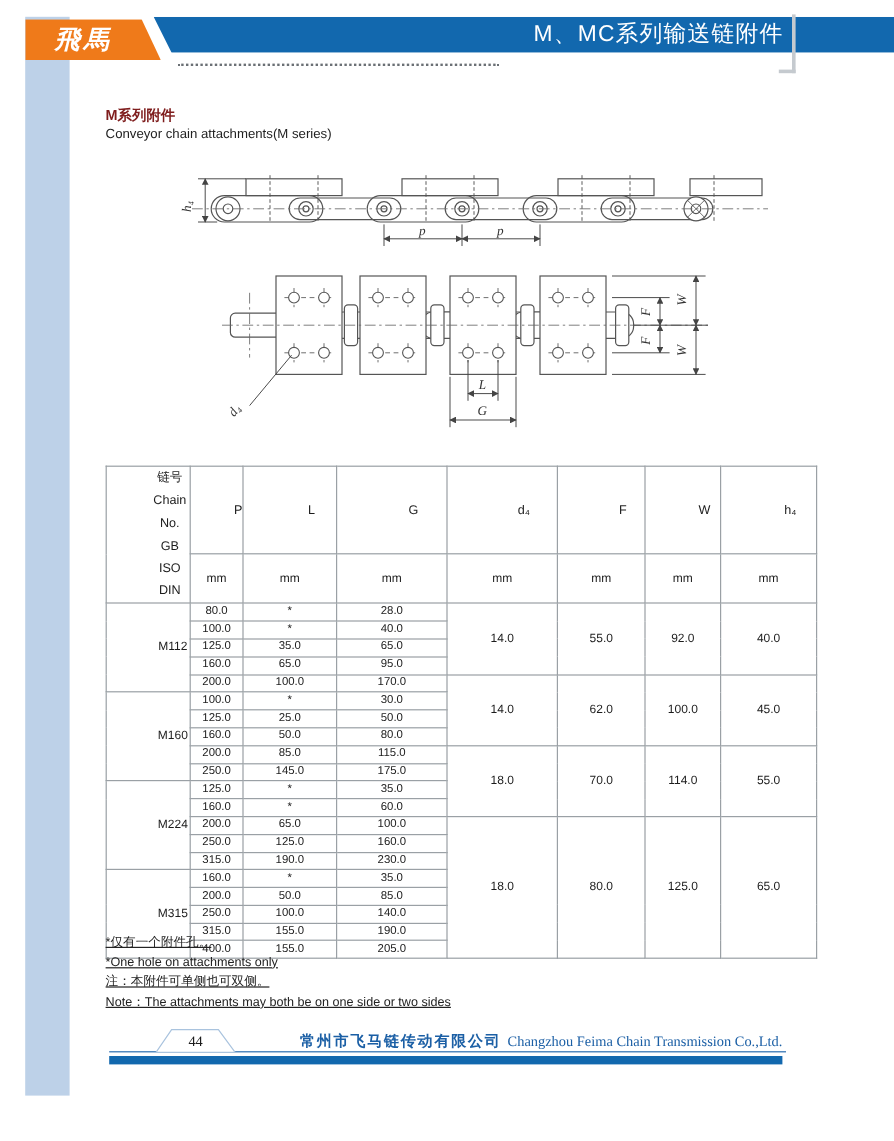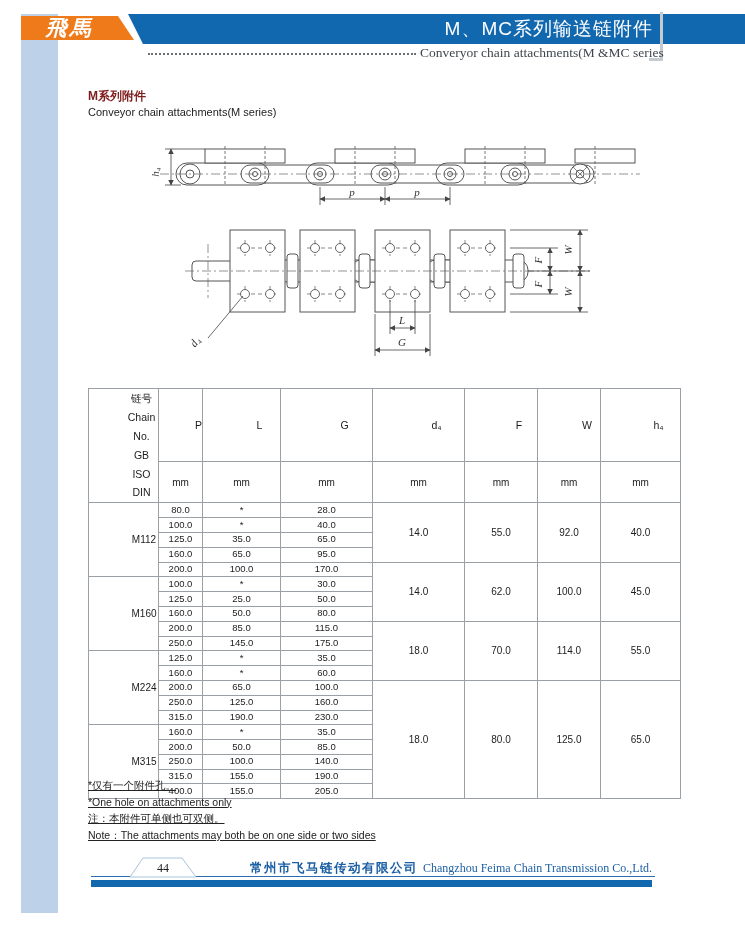--- a/index.html
+++ b/index.html
@@ -6,21 +6,21 @@
   .page{
     position:relative;width:745px;height:951px;background:#ffffff;
     font-family:"Liberation Sans",sans-serif;color:#1c1c1c;overflow:hidden;
     margin:0 auto;
   }
   .abs{position:absolute;}
   
   .strip{left:21px;top:14px;width:37px;height:899px;background:#bdd1e8;}
   
   .orange-banner{
-    left:21px;top:16px;width:115px;height:24px;background:#ef7a1a;
+    left:21px;top:16px;width:115px;height:34px;background:#ef7a1a;
     clip-path:polygon(0 0,97px 0,113px 100%,0 100%);
     display:flex;align-items:center;
   }
   .logo-text{
     width:97px;text-align:center;color:#ffffff;font-size:21px;font-weight:bold;
     font-style:italic;letter-spacing:3px;
   }
   .blue-banner{
     left:126px;top:14px;width:619px;height:30px;background:#1268ae;
     clip-path:polygon(2px 0,100% 0,100% 100%,17px 100%);
@@ -82,21 +82,20 @@
   <div class="abs strip"></div>
 
   <div class="abs orange-banner">
     <div class="logo-text">飛馬</div>
   </div>
   <div class="abs blue-banner">
     <div class="banner-title">M、MC系列输送链附件</div>
   </div>
   <div class="abs bracket"></div>
   <div class="abs dotted-line"></div>
-  <div class="abs subtitle">Converyor chain attachments(M &amp;MC series</div>
 
   <div class="abs sec-cn">M系列附件</div>
   <div class="abs sec-en">Conveyor chain attachments(M series)</div>
 
   <svg class="abs draw1" width="500" height="80" viewBox="0 0 500 80">
     <defs>
       <marker id="a1" viewBox="0 0 10 10" refX="9" refY="5" markerWidth="7" markerHeight="7" orient="auto-start-reverse">
           <path d="M0,0L10,5L0,10z" fill="#444"></path>
         </marker>
     </defs>

